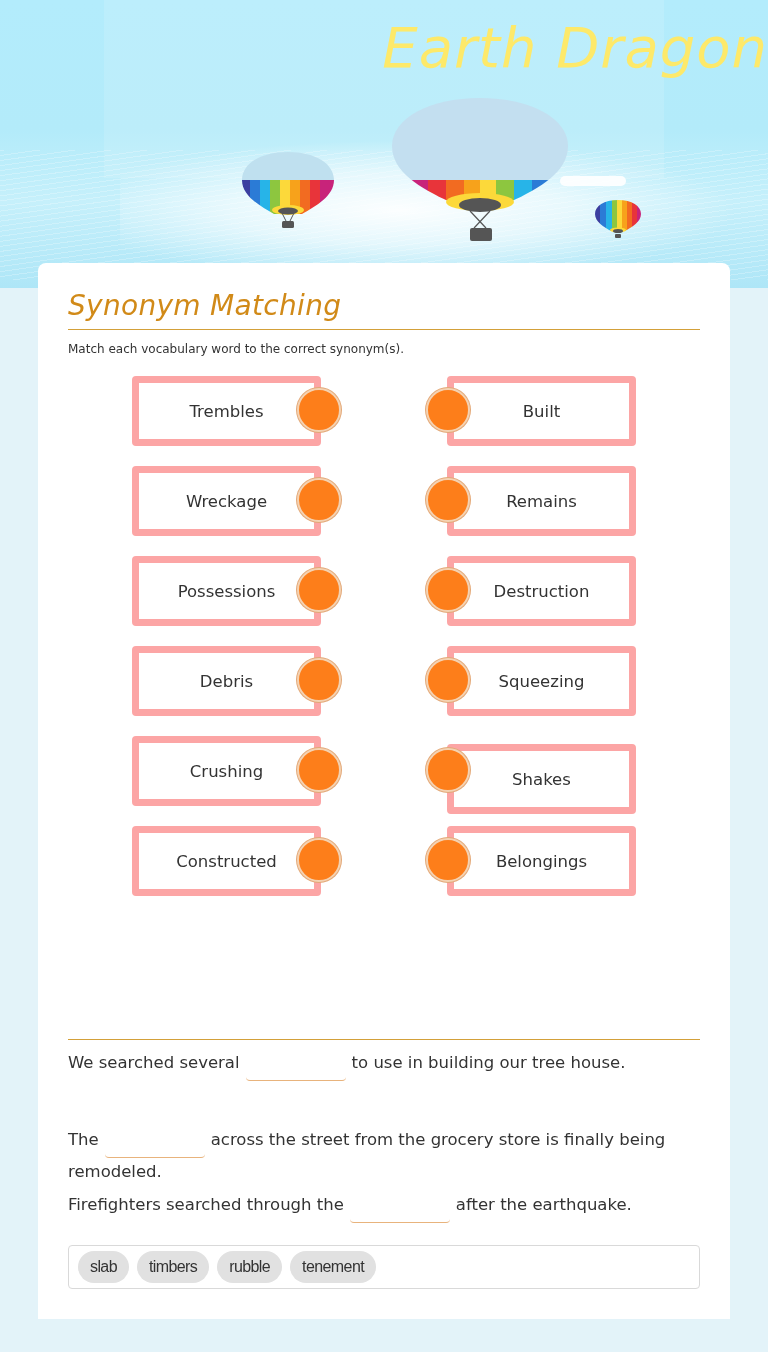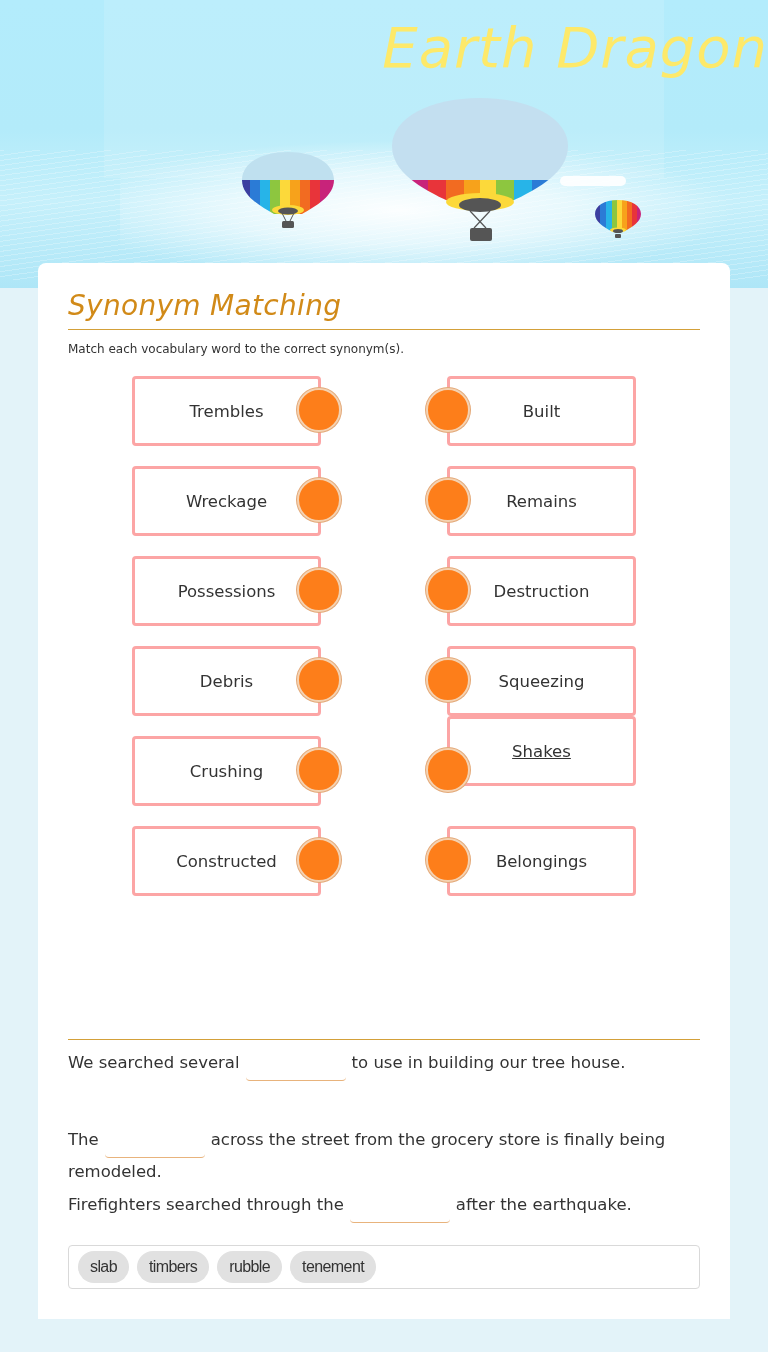--- a/index.html
+++ b/index.html
@@ -65,21 +65,21 @@
     }
     .sec1-title { position: absolute; left: 30px; top: 26px; }
     .sec1-rule { position: absolute; left: 0; right: 0; top: 66px; }
     .instructions {
       position: absolute; left: 30px; top: 79px;
       font-size: 12px; color: #333;
     }
     .match-area { position: absolute; left: 0; top: 0; width: 692px; }
     .mbox {
       position: absolute; width: 189px; height: 70px;
-      border: 3px solid #fca5a5; border-radius: 4px;
+      border: 7px solid #fca5a5; border-radius: 4px;
       background: #fff;
       display: flex; align-items: center; justify-content: center;
       font-size: 16.5px; color: #333;
       cursor: pointer;
     }
     .mbox.left { left: 94px; padding-right: 0; }
     .mbox.right { left: 409px; }
     .mbox .lbl { display: block; }
     .dot {
       position: absolute; width: 44px; height: 44px; border-radius: 50%;
@@ -247,21 +247,21 @@
       </div>
     <div class="mbox right" style="top:203px;">
         <span class="lbl">Remains</span>
       </div>
     <div class="mbox right" style="top:293px;">
         <span class="lbl">Destruction</span>
       </div>
     <div class="mbox right" style="top:383px;">
         <span class="lbl">Squeezing</span>
       </div>
-    <div class="mbox right" style="top:453px;text-decoration:underline;">
+    <div class="mbox right" style="top:481px;">
         <span class="lbl">Shakes</span>
       </div>
     <div class="mbox right" style="top:563px;">
         <span class="lbl">Belongings</span>
       </div>
 
     <div class="dot" style="left:388px;top:125px;"></div>
     <div class="dot" style="left:388px;top:215px;"></div>
     <div class="dot" style="left:388px;top:305px;"></div>
     <div class="dot" style="left:388px;top:395px;"></div>

